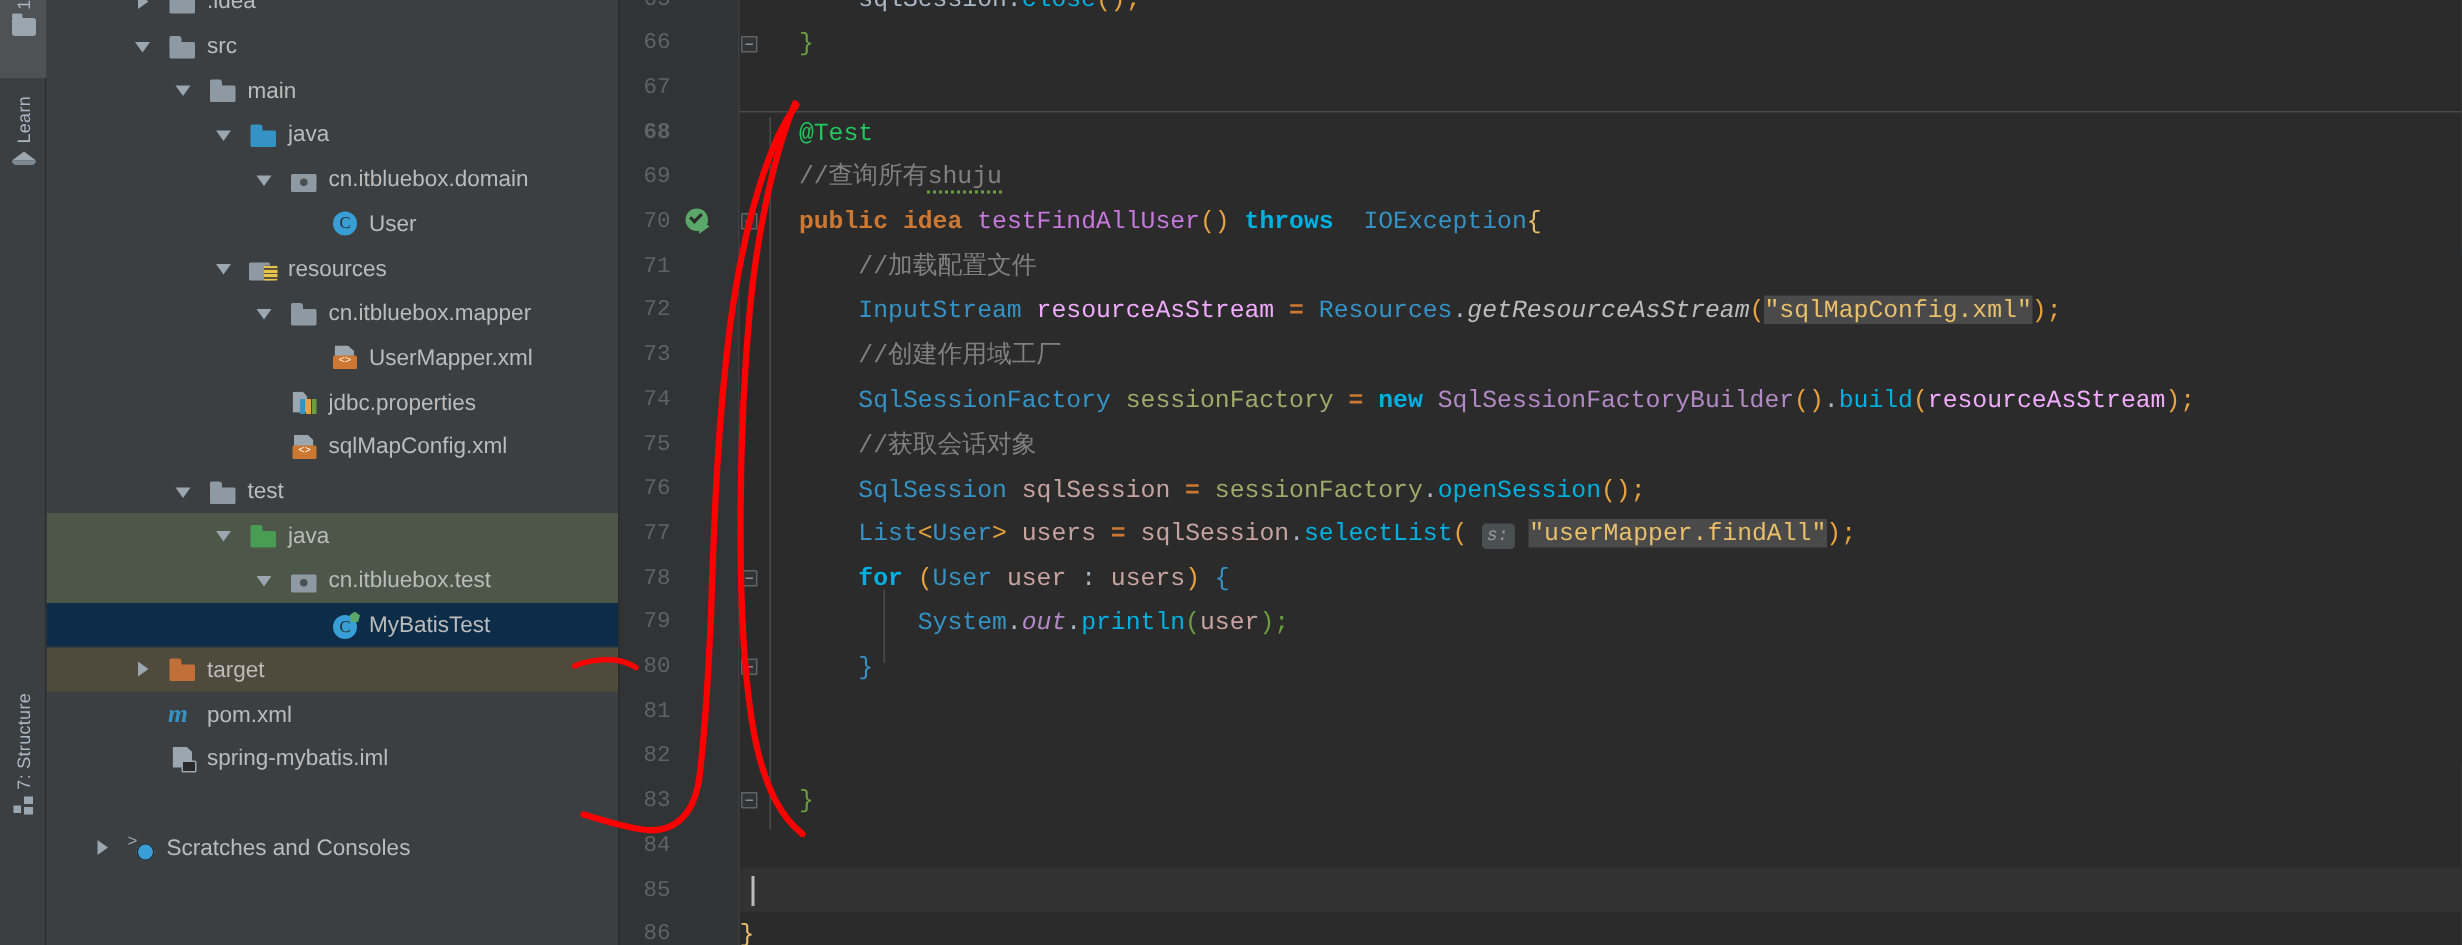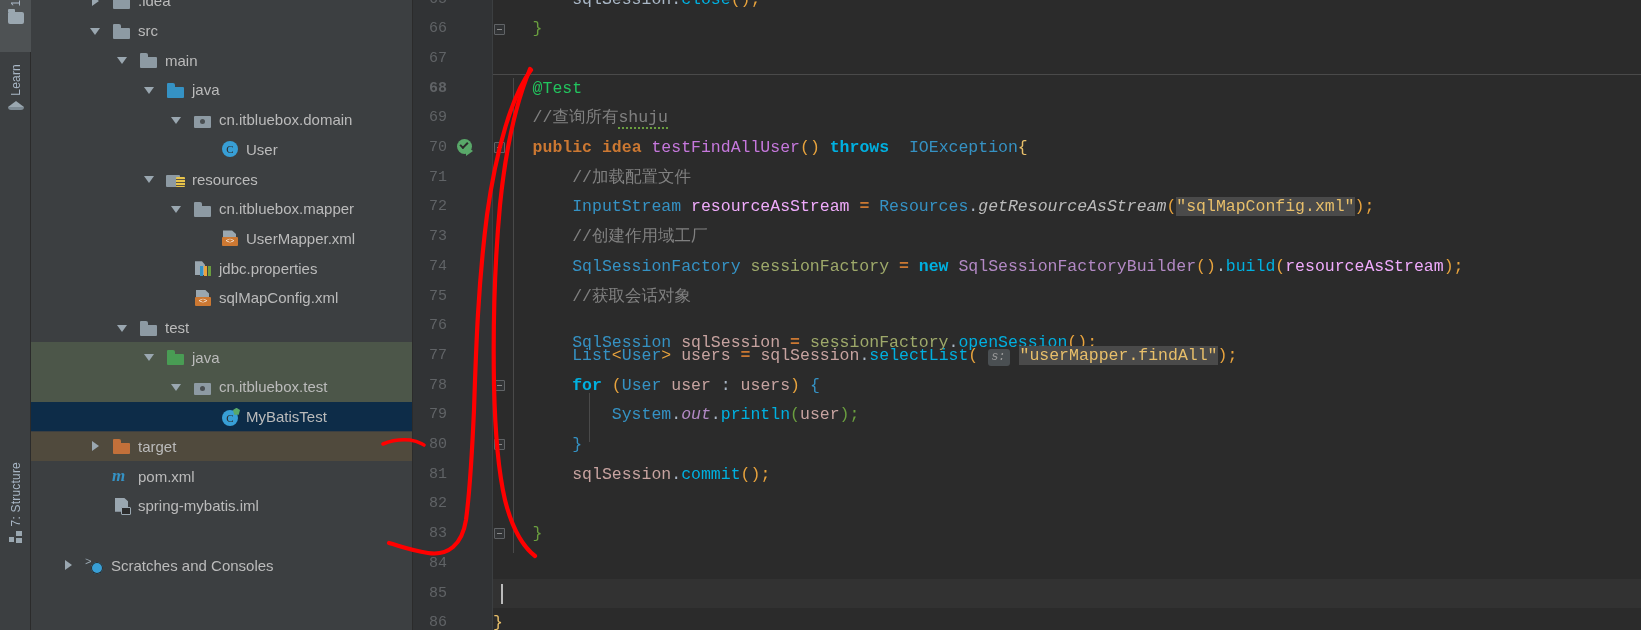--- a/index.html
+++ b/index.html
@@ -406,26 +406,25 @@
         <div class="cline" style="top: 14.2px;"><span class="brc-g">    }</span></div>
         <div class="cline" style="top: 43.9px;"></div>
         <div class="cline" style="top: 73.6px;"><span class="anno">    @Test</span></div>
         <div class="cline" style="top: 103.3px;"><span class="cmt-cn">    //查询所有</span><span class="cmt-cn sq">shuju</span></div>
         <div class="cline" style="top: 133px;"><span class="kw">    public</span> <span class="kw">idea</span> <span class="mthpurple">testFindAllUser</span><span class="par">()</span> <span class="kw2">throws</span>  <span class="typ">IOException</span><span class="brc-y">{</span></div>
         <div class="cline" style="top: 162.7px;"><span class="cmt-cn">        //加载配置文件</span></div>
         <div class="cline" style="top: 192.4px;"><span class="typ">        InputStream</span> <span class="var2">resourceAsStream</span> <span class="kw">=</span> <span class="typ">Resources</span><span class="pun">.</span><span class="mthi">getResourceAsStream</span><span class="par">(</span><span class="str strhl">"sqlMapConfig.xml"</span><span class="par">)</span><span class="par">;</span></div>
         <div class="cline" style="top: 222.1px;"><span class="cmt-cn">        //创建作用域工厂</span></div>
         <div class="cline" style="top: 251.8px;"><span class="typ">        SqlSessionFactory</span> <span class="varg">sessionFactory</span> <span class="kw">=</span> <span class="kw2">new</span> <span class="cls2">SqlSessionFactoryBuilder</span><span class="par">()</span><span class="pun">.</span><span class="mth">build</span><span class="par">(</span><span class="var2">resourceAsStream</span><span class="par">)</span><span class="par">;</span></div>
         <div class="cline" style="top: 281.5px;"><span class="cmt-cn">        //获取会话对象</span></div>
-        <div class="cline" style="top: 328px; text-align: right;"><span class="typ">        SqlSession</span> <span class="fld">sqlSession</span> <span class="kw">=</span> <span class="varg">sessionFactory</span><span class="pun">.</span><span class="mth">openSession</span><span class="par">()</span><span class="par">;</span></div>
+        <div class="cline" style="top: 312px; text-align: right;"><span class="typ">        SqlSession</span> <span class="fld">sqlSession</span> <span class="kw">=</span> <span class="varg">sessionFactory</span><span class="pun">.</span><span class="mth">openSession</span><span class="par">()</span><span class="par">;</span></div>
         <div class="cline" style="top: 340.9px;"><span class="typ">        List</span><span class="par">&lt;</span><span class="typ">User</span><span class="par">&gt;</span> <span class="fld">users</span> <span class="kw">=</span> <span class="fld">sqlSession</span><span class="pun">.</span><span class="mth">selectList</span><span class="par">(</span> <span class="hint">s:</span> <span class="str strhl">"userMapper.findAll"</span><span class="par">)</span><span class="par">;</span></div>
         <div class="cline" style="top: 370.6px;"><span class="kw2">        for</span> <span class="par">(</span><span class="typ">User</span> <span class="fld">user</span> <span class="pun">:</span> <span class="fld">users</span><span class="par">)</span> <span class="brc-b">{</span></div>
         <div class="cline" style="top: 400.3px;"><span class="typ">            System</span><span class="pun">.</span><span class="cls2" style="font-style:italic">out</span><span class="pun">.</span><span class="mth">println</span><span class="brc-g">(</span><span class="fld">user</span><span class="brc-g">)</span><span class="brc-g">;</span></div>
         <div class="cline" style="top: 430px;"><span class="brc-b">        }</span></div>
-        <div class="cline" style="top: 459.7px;"><span class="fld">        sqlSession</span><span class="pun">.</span><span class="mth">commit</span><span class="par">()</span><span class="par">;</span></div>
         <div class="cline" style="top: 519.1px;"><span class="brc-g">    }</span></div>
         <div class="cline" style="top: 548.8px;"></div>
         <div class="cline" style="top: 578.5px;"></div>
         <div class="cline" style="top: 608.2px;"><span class="brc-y">}</span></div>
         <div class="cline" style="top: 637.9px;"></div>
         <div class="caret" style="left: 8px; top: 583.5px;"></div>
       </div>
   </div>
 
   <svg class="annot" viewBox="0 0 1641 630" preserveAspectRatio="none">

